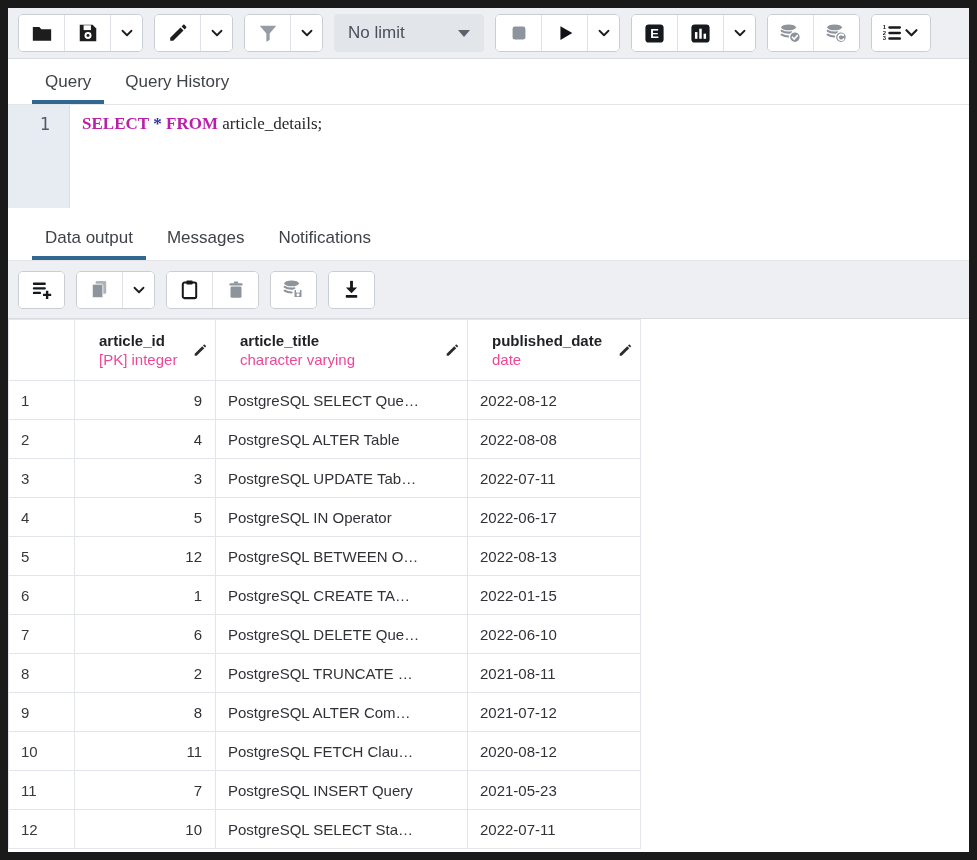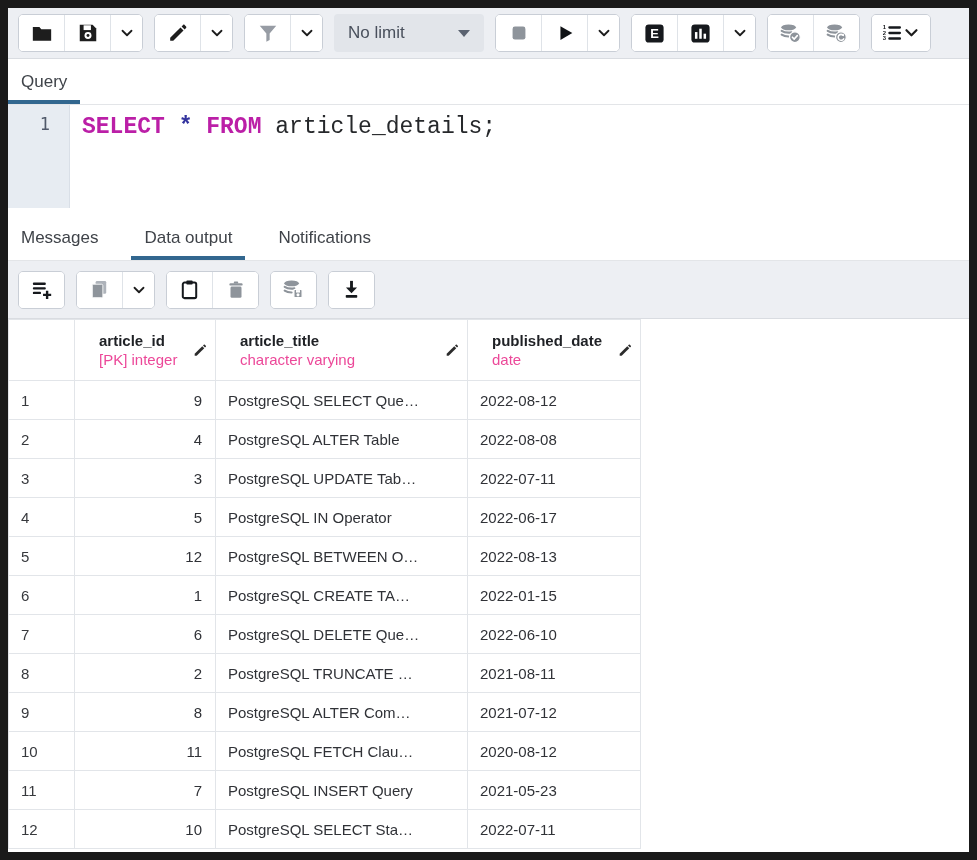--- a/index.html
+++ b/index.html
@@ -13,29 +13,29 @@
              height:38px;box-sizing:border-box;overflow:hidden;flex:0 0 auto}
   .tbtn{width:45px;display:flex;align-items:center;justify-content:center;background:#fff;cursor:pointer}
   .tbtn.narrow{width:31px}
   .tbtn + .tbtn{border-left:1px solid #dfe3e8}
   .limit-select{height:38px;min-width:150px;background:#e2e5ea;border-radius:4px;display:flex;align-items:center;
                 justify-content:space-between;padding:0 14px;color:#49505c;font-size:17px;cursor:pointer;box-sizing:border-box}
   .caret-down{width:0;height:0;border-left:6px solid transparent;border-right:6px solid transparent;border-top:7px solid #5a6270}
 
   
   .tabs{flex:0 0 46px;background:#fff;border-bottom:1px solid #e3e5e8;display:flex;align-items:stretch;
-        padding:0 0;gap:20px;box-sizing:border-box}
+        padding:0 24px;gap:8px;box-sizing:border-box}
   .tab{display:flex;align-items:center;padding:0 13px;font-size:17px;color:#3f4349;position:relative;cursor:pointer}
   .tab.active::after{content:"";position:absolute;left:0;right:0;bottom:0;height:4px;background:#32678f}
 
   
   .editor{flex:0 0 103px;display:flex;background:#fff}
   .gutter{flex:0 0 62px;background:#e7ecf2;border-right:1px solid #d9dfe7;font-family:"DejaVu Sans Mono",monospace;
           font-size:17px;color:#50596a;text-align:right;padding:9px 19px 0 0;box-sizing:border-box}
-  .code{padding:9px 0 0 12px;font-family:Liberation Mono, monospace;font-size:23px;white-space:pre;color:#26282b}
+  .code{padding:9px 0 0 12px;font-family:Liberation Serif, serif;font-size:17px;white-space:pre;color:#26282b}
   .kw{color:#bb1fa7;font-weight:bold}
   .op{color:#33339e;font-weight:bold}
   .sash{flex:0 0 7px;background:#fff}
 
   
   .grid-area{flex:1;background:#fff;overflow:hidden}
   table{border-collapse:collapse;table-layout:fixed;font-size:15px;color:#303237}
   th,td{border:1px solid #e2e5e9;box-sizing:border-box;overflow:hidden;white-space:nowrap}
   thead th{height:61px;background:#fff;text-align:left;vertical-align:middle;position:relative;padding:0 26px 0 24px}
   .col-name{display:block;font-weight:bold;color:#1f2125;line-height:1.3}
@@ -188,37 +188,40 @@
         </svg>
       </div>
     </div>
 
   </div>
 
   <div class="tabs">
     <div class="tab active">
       <span>Query</span>
     </div>
+    <div class="tab">
+      <span>Query History</span>
+    </div>
   </div>
 
   <div class="editor">
     <div class="gutter">
       <span>1</span>
     </div>
     <div class="code"><span class="kw">SELECT</span><span> </span><span class="op">*</span><span> </span><span class="kw">FROM</span><span> article_details;</span></div>
   </div>
 
   <div class="sash"></div>
 
   <div class="tabs">
+    <div class="tab active">
+      <span>Data output</span>
+    </div>
     <div class="tab">
       <span>Messages</span>
-    </div>
-    <div class="tab active">
-      <span>Data output</span>
     </div>
     <div class="tab">
       <span>Notifications</span>
     </div>
   </div>
 
   <div class="toolbar" style="flex:0 0 58px">
 
     <div class="btn-group">
       <div class="tbtn">

